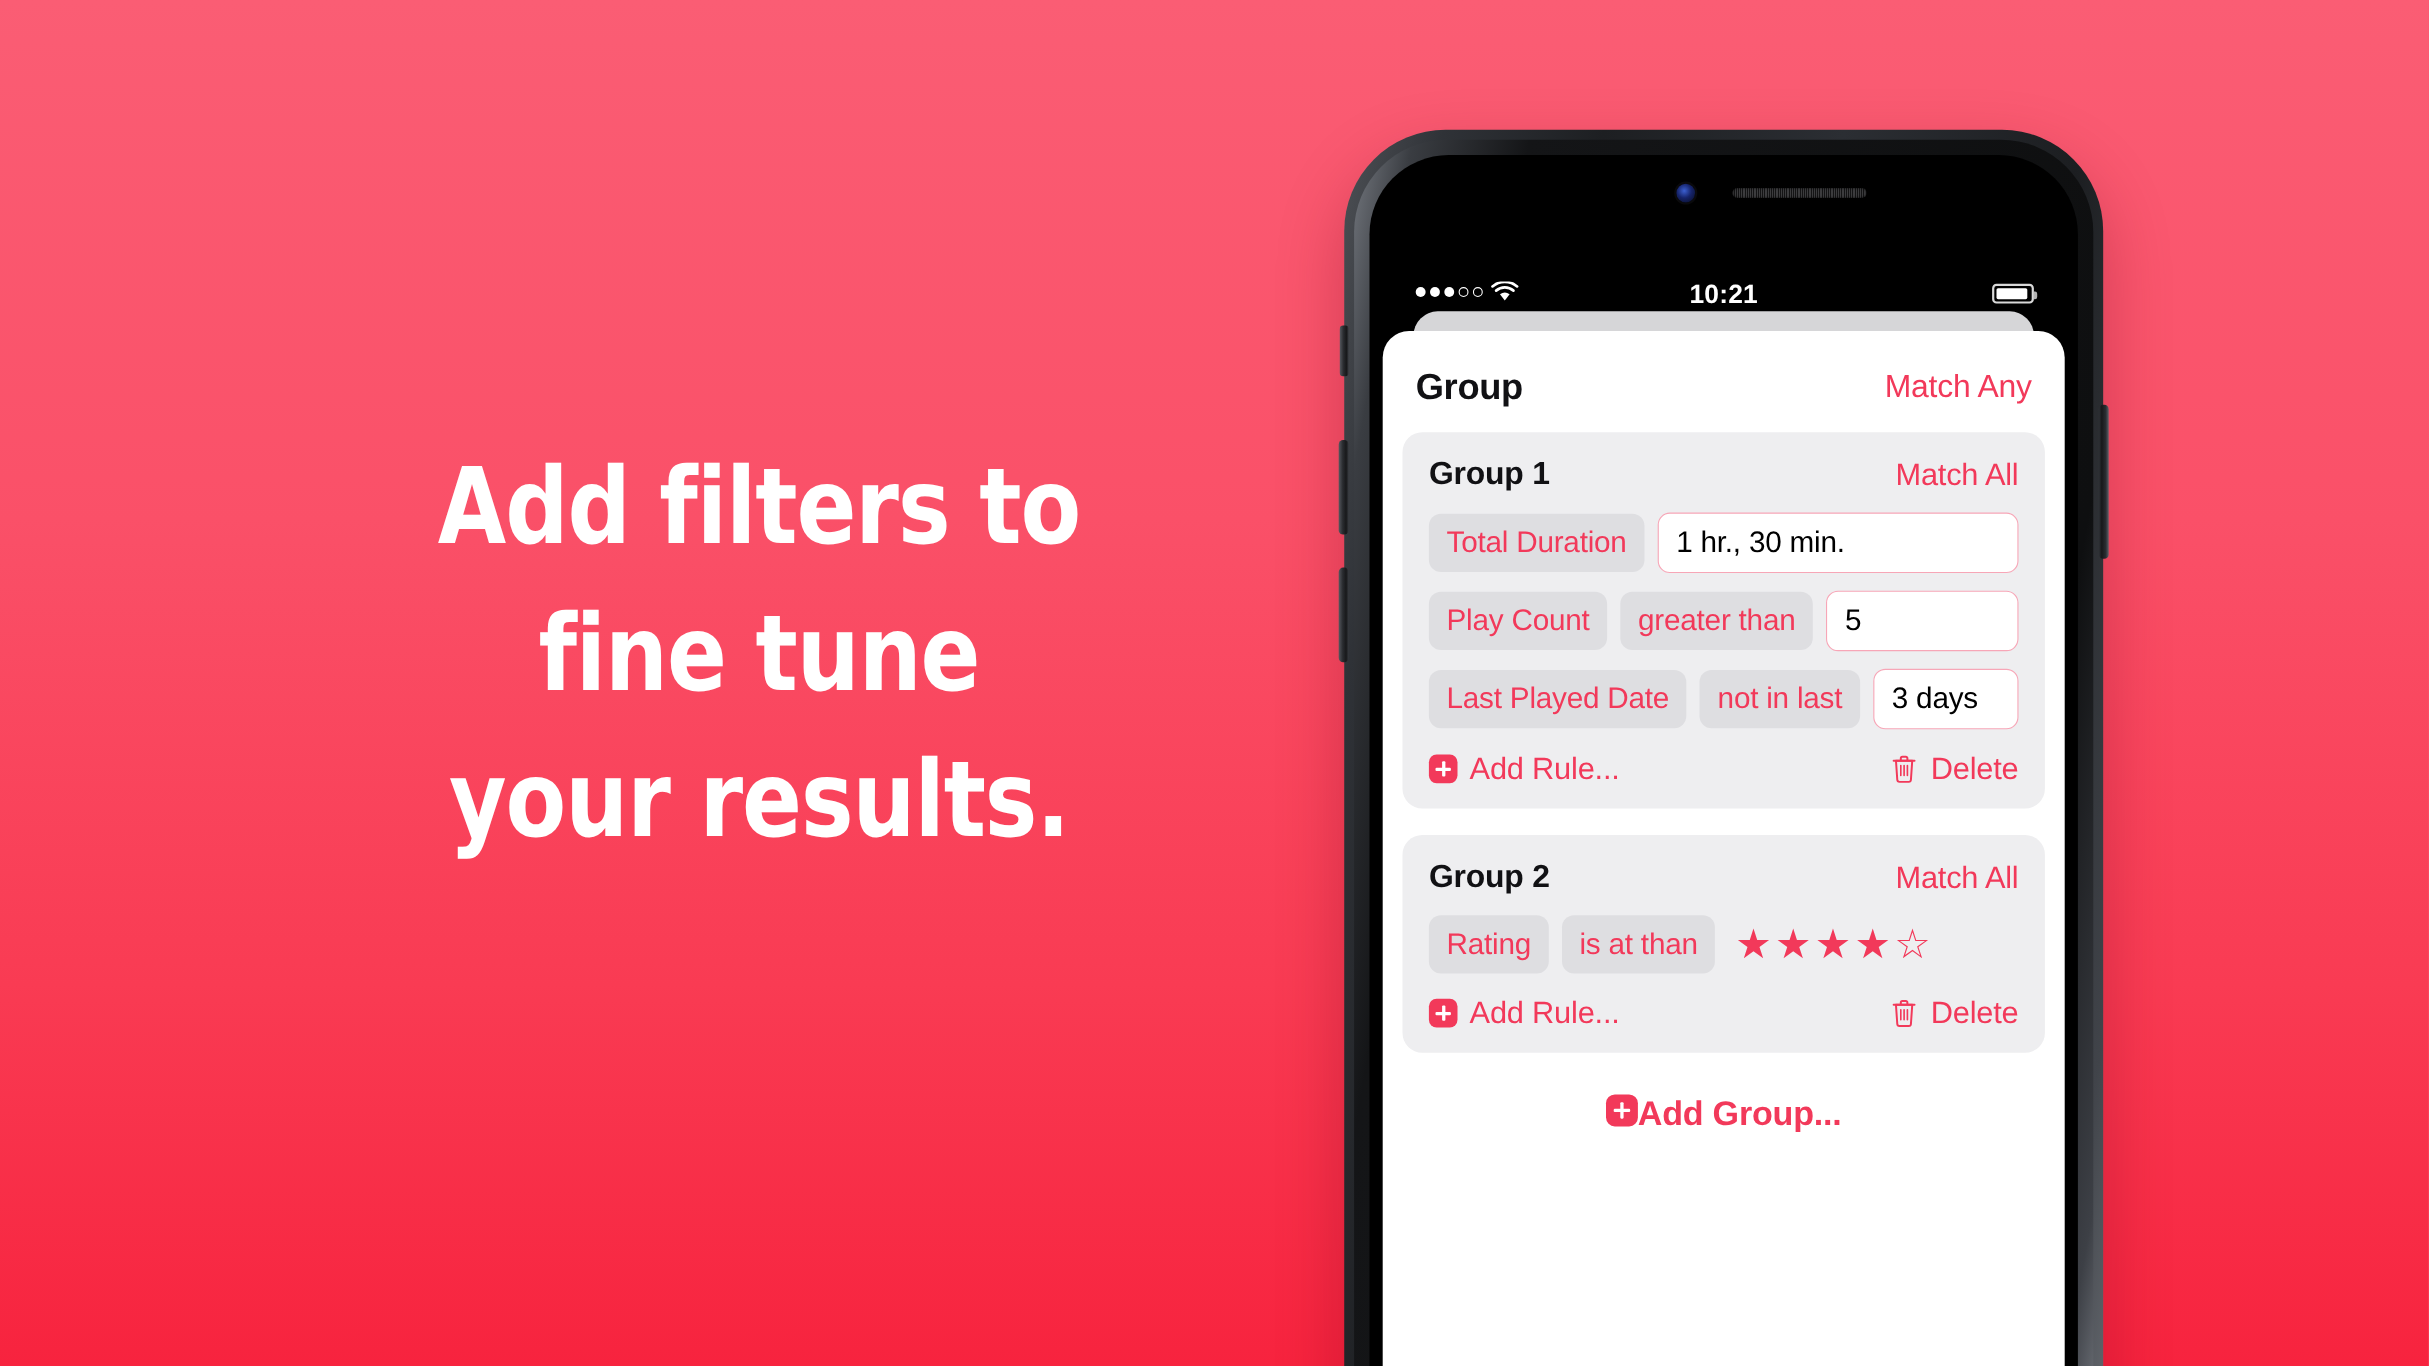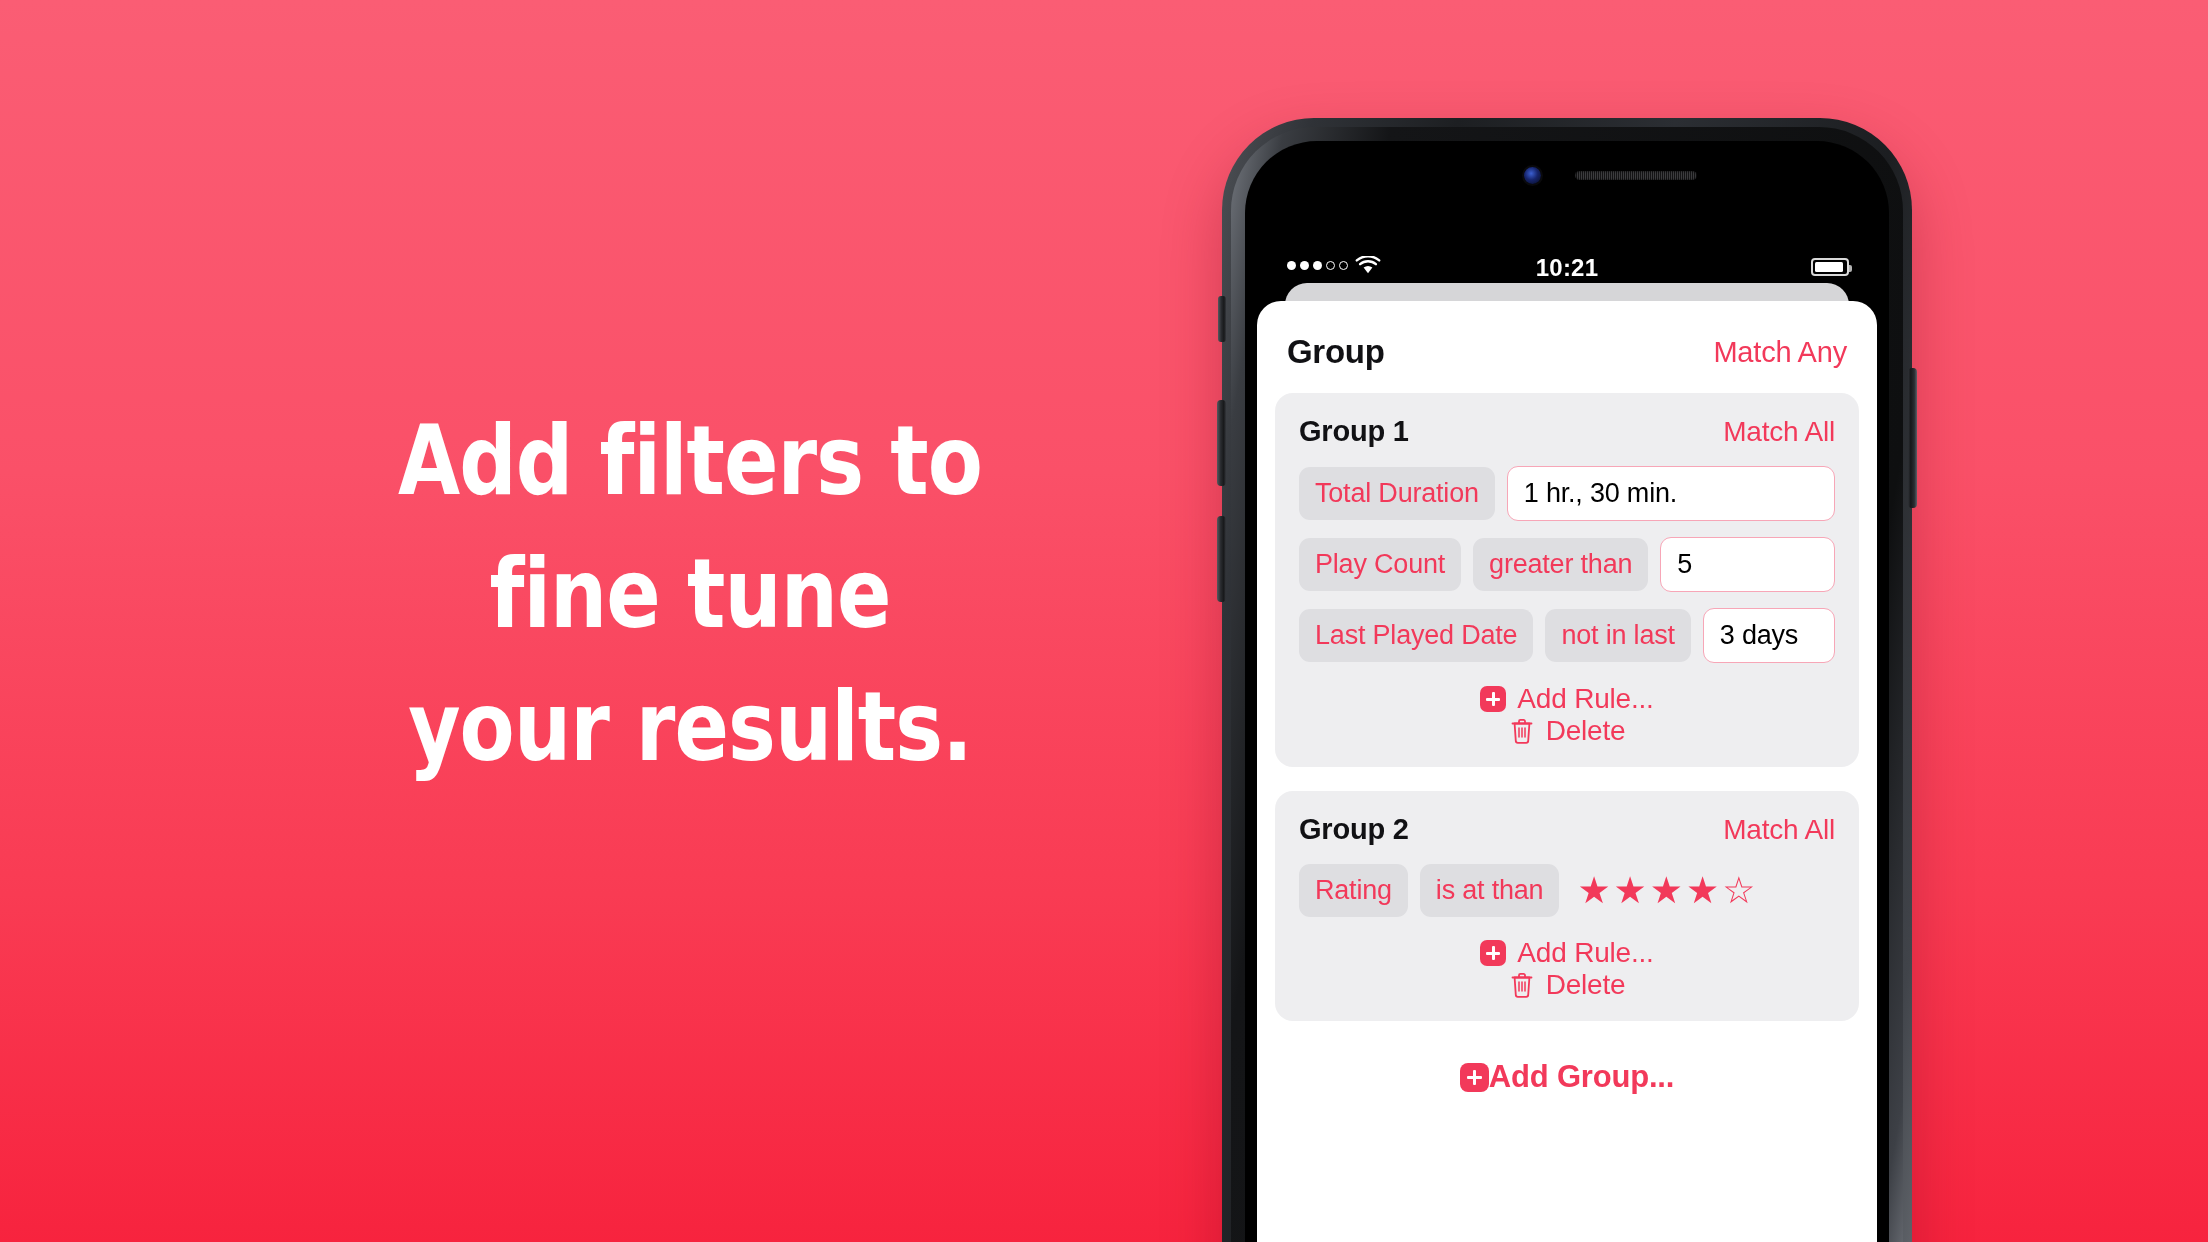--- a/index.html
+++ b/index.html
@@ -278,21 +278,20 @@
     font-size: 37px;
     line-height: 1;
     color: #f2395a;
   }
 
   .group-foot {
     display: flex;
     align-items: center;
     justify-content: space-between;
     margin-top: 20px;
-    flex-direction: column;
   }
   .act {
     display: flex;
     align-items: center;
     gap: 11px;
     color: #f2395a;
     font-size: 28px;
     letter-spacing: -0.2px;
   }
   .plus-box {
@@ -307,21 +306,20 @@
     content: "";
     position: absolute;
     background: #ffffff;
     border-radius: 1px;
   }
   .plus-box::before { left: 6px; right: 6px; top: 11.5px; height: 3px; }
   .plus-box::after  { top: 6px; bottom: 6px; left: 11.5px; width: 3px; }
 
   .add-group-row {
     display: flex;
-    align-items: center;
     justify-content: center;
     margin-top: 38px;
     color: #f2395a;
     font-size: 31px;
     font-weight: bold;
     letter-spacing: -0.2px;
   }
   .add-group-row .plus-box { width: 29px; height: 29px; border-radius: 8px; }
   .add-group-row .plus-box::before { left: 7px; right: 7px; top: 13px; height: 3px; }
   .add-group-row .plus-box::after  { top: 7px; bottom: 7px; left: 13px; width: 3px; }

